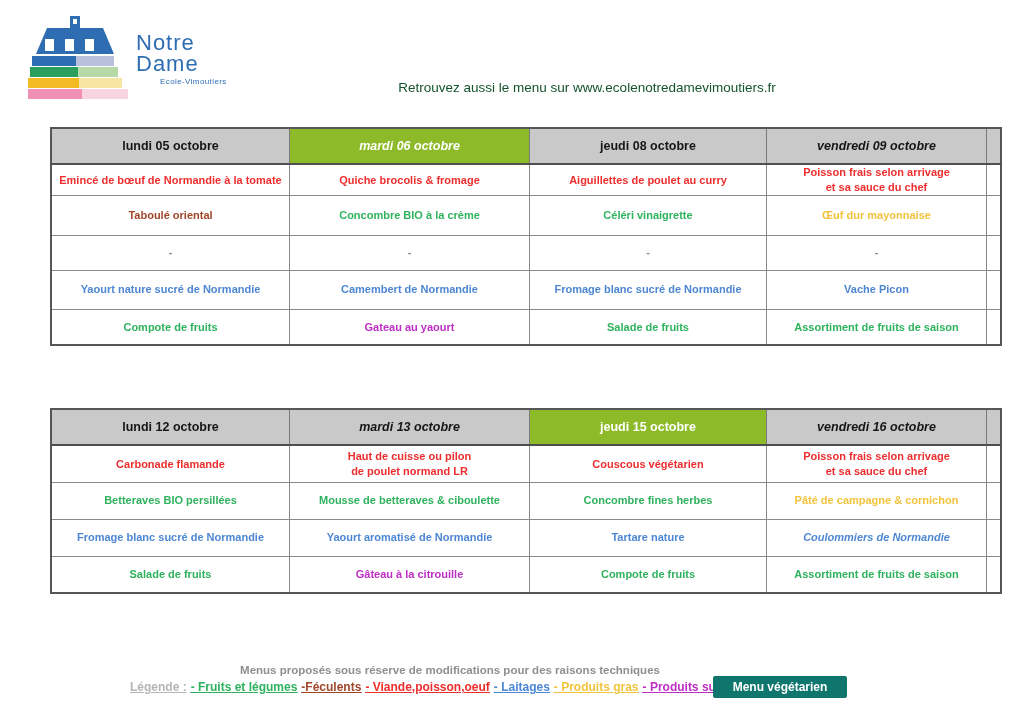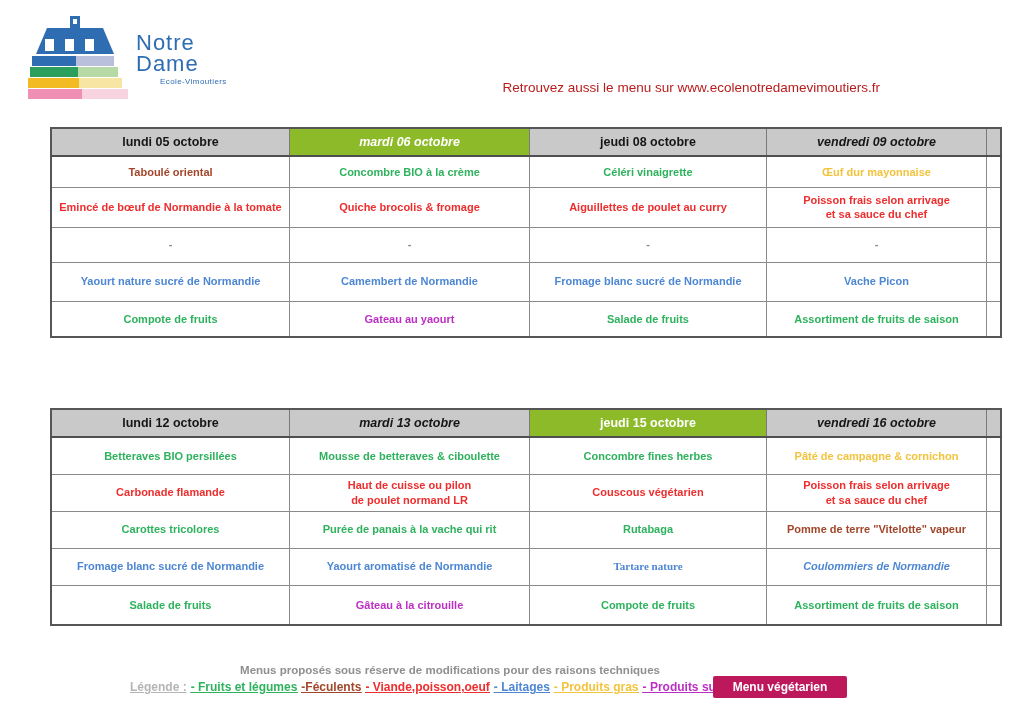--- a/index.html
+++ b/index.html
@@ -15,31 +15,31 @@
   .chimney{position:absolute;left:42px;top:0;width:10px;height:16px;background:#2f6db3;}
   .chimney:after{content:"";position:absolute;left:3px;top:3px;width:4px;height:5px;background:#fff;}
   .dormer{position:absolute;top:22px;width:9px;height:12px;background:#ffffff;border:1.5px solid #2f6db3;}
   .stripe{position:absolute;height:10px;}
   .stripe .dark{position:absolute;left:0;top:0;height:100%;width:54%;}
   .stripe .light{position:absolute;right:0;top:0;height:100%;width:46%;}
   .logo-text{position:absolute;left:108px;top:18px;color:#2f6db3;}
   .logo-name{font-size:22px;line-height:21px;letter-spacing:1px;}
   .logo-sub{font-size:8px;margin-top:3px;letter-spacing:0.4px;padding-left:24px;}
   
-  .site-link{position:absolute;left:310px;top:80px;width:570px;text-align:right;
-             color:#b91c1c;font-size:13.5px;}
+  .site-link{position:absolute;left:302px;top:80px;width:570px;text-align:center;
+             color:#14532d;font-size:13.5px;}
   
   table.menu{position:absolute;left:50px;border-collapse:collapse;table-layout:fixed;width:928px;
              border:2px solid #565656;background:#fff;}
   table.w1{top:127px;}
   table.w2{top:408px;}
   table.menu th{background:#c9c9c9;color:#161616;font-size:12.5px;font-weight:bold;
                 border:1px solid #7a7a7a;border-bottom:2px solid #4f4f4f;padding:0 2px;}
   table.menu th.veg{background:#8dba28;color:#ffffff;}
-  table.menu thead tr{height:28px;}
+  table.menu thead tr{height:36px;}
   table.menu td{border:1px solid #8a8a8a;text-align:center;vertical-align:middle;
                 font-size:11px;font-weight:bold;white-space:pre-line;line-height:1.3;padding:0 3px;}
   table.menu th:nth-child(1){width:233px;}
   table.menu th:nth-child(2){width:235px;font-style:italic;}
   table.menu th:nth-child(3){width:232px;}
   table.menu th:nth-child(4){width:215px;font-style:italic;}
   table.menu .sliver{width:13px;padding:0;}
   table.menu td.sliver{border-left:1px solid #8a8a8a;}
   table.w1 tbody tr:nth-child(1){height:31px;}
   table.w1 tbody tr:nth-child(2){height:40px;}
@@ -49,21 +49,21 @@
   table.w1 tbody tr:nth-child(6){height:37px;}
   table.w2 tbody tr{height:37px;}
   table.w2 tbody tr:nth-child(5){height:40px;}
   table.w2 tbody tr:nth-child(6){height:38px;}
   
   .notice{position:absolute;left:50px;top:664px;width:800px;text-align:center;
           color:#8f8f8f;font-size:11.5px;font-weight:bold;}
   .legend{position:absolute;left:130px;top:680px;font-size:12px;font-weight:bold;white-space:nowrap;}
   .legend-label{color:#b5b5b5;text-decoration:underline;margin-right:3px;}
   .legend span{margin-right:4px;text-decoration:underline;}
-  .veg-badge{position:absolute;left:713px;top:676px;width:134px;height:22px;background:#be185d;
+  .veg-badge{position:absolute;left:713px;top:676px;width:134px;height:22px;background:#0f766e;
              color:#ffffff;font-size:12px;font-weight:bold;text-align:center;line-height:22px;
              border-radius:2px;}
 </style>
 </head>
 <body>
 
 <div class="logo">
   <div class="house">
     <div class="chimney"></div>
     <div class="roof"></div>
@@ -101,32 +101,32 @@
       <tr>
         <th>lundi 05 octobre</th>
         <th class="veg">mardi 06 octobre</th>
         <th>jeudi 08 octobre</th>
         <th>vendredi 09 octobre</th>
         <th class="sliver"></th>
       </tr>
     </thead>
     <tbody>
       <tr>
-        <td style="color: rgb(162, 70, 42);">Taboulé oriental</td>
-        <td style="color: rgb(47, 178, 94);">Concombre BIO à la crème</td>
-        <td style="color: rgb(47, 178, 94);">Céléri vinaigrette</td>
-        <td style="color: rgb(242, 195, 61);">Œuf dur mayonnaise</td>
-        <td class="sliver"></td>
-      </tr>
-      <tr>
         <td style="color: rgb(238, 46, 46);">Emincé de bœuf de Normandie à la tomate</td>
         <td style="color: rgb(238, 46, 46);">Quiche brocolis &amp; fromage</td>
         <td style="color: rgb(238, 46, 46);">Aiguillettes de poulet au curry</td>
         <td style="color: rgb(238, 46, 46);">Poisson frais selon arrivage
 et sa sauce du chef</td>
+        <td class="sliver"></td>
+      </tr>
+      <tr>
+        <td style="color: rgb(162, 70, 42);">Taboulé oriental</td>
+        <td style="color: rgb(47, 178, 94);">Concombre BIO à la crème</td>
+        <td style="color: rgb(47, 178, 94);">Céléri vinaigrette</td>
+        <td style="color: rgb(242, 195, 61);">Œuf dur mayonnaise</td>
         <td class="sliver"></td>
       </tr>
       <tr>
         <td style="color: rgb(138, 138, 138);">-</td>
         <td style="color: rgb(138, 138, 138);">-</td>
         <td style="color: rgb(138, 138, 138);">-</td>
         <td style="color: rgb(138, 138, 138);">-</td>
         <td class="sliver"></td>
       </tr>
       <tr>
@@ -150,46 +150,39 @@
       <tr>
         <th>lundi 12 octobre</th>
         <th>mardi 13 octobre</th>
         <th class="veg">jeudi 15 octobre</th>
         <th>vendredi 16 octobre</th>
         <th class="sliver"></th>
       </tr>
     </thead>
     <tbody>
       <tr>
-        <td style="color: rgb(47, 178, 94);">Betteraves BIO persillées</td>
-        <td style="color: rgb(47, 178, 94);">Mousse de betteraves &amp; ciboulette</td>
-        <td style="color: rgb(47, 178, 94);">Concombre fines herbes</td>
-        <td style="color: rgb(242, 195, 61);">Pâté de campagne &amp; cornichon</td>
-        <td class="sliver"></td>
-      </tr>
-      <tr>
         <td style="color: rgb(238, 46, 46);">Carbonade flamande</td>
         <td style="color: rgb(238, 46, 46);">Haut de cuisse ou pilon
 de poulet normand LR</td>
         <td style="color: rgb(238, 46, 46);">Couscous végétarien</td>
         <td style="color: rgb(238, 46, 46);">Poisson frais selon arrivage
 et sa sauce du chef</td>
         <td class="sliver"></td>
       </tr>
       <tr>
-        <td style="color: rgb(47, 178, 94);">Carottes tricolores</td>
-        <td style="color: rgb(47, 178, 94);">Purée de panais à la vache qui rit</td>
-        <td style="color: rgb(47, 178, 94);">Rutabaga</td>
-        <td style="color: rgb(162, 70, 42);">Pomme de terre "Vitelotte" vapeur</td>
+        <td style="color: rgb(47, 178, 94);">Betteraves BIO persillées</td>
+        <td style="color: rgb(47, 178, 94);">Mousse de betteraves &amp; ciboulette</td>
+        <td style="color: rgb(47, 178, 94);">Concombre fines herbes</td>
+        <td style="color: rgb(242, 195, 61);">Pâté de campagne &amp; cornichon</td>
         <td class="sliver"></td>
       </tr>
       <tr>
         <td style="color: rgb(77, 135, 211);">Fromage blanc sucré de Normandie</td>
         <td style="color: rgb(77, 135, 211);">Yaourt aromatisé de Normandie</td>
-        <td style="color: rgb(77, 135, 211); font-family: Liberation Serif, serif;">Tartare nature</td>
+        <td style="color: rgb(77, 135, 211);">Tartare nature</td>
         <td style="color: rgb(77, 135, 211); font-style: italic;">Coulommiers de Normandie</td>
         <td class="sliver"></td>
       </tr>
       <tr>
         <td style="color: rgb(47, 178, 94);">Salade de fruits</td>
         <td style="color: rgb(189, 47, 196);">Gâteau à la citrouille</td>
         <td style="color: rgb(47, 178, 94);">Compote de fruits</td>
         <td style="color: rgb(47, 178, 94);">Assortiment de fruits de saison</td>
         <td class="sliver"></td>
       </tr>

